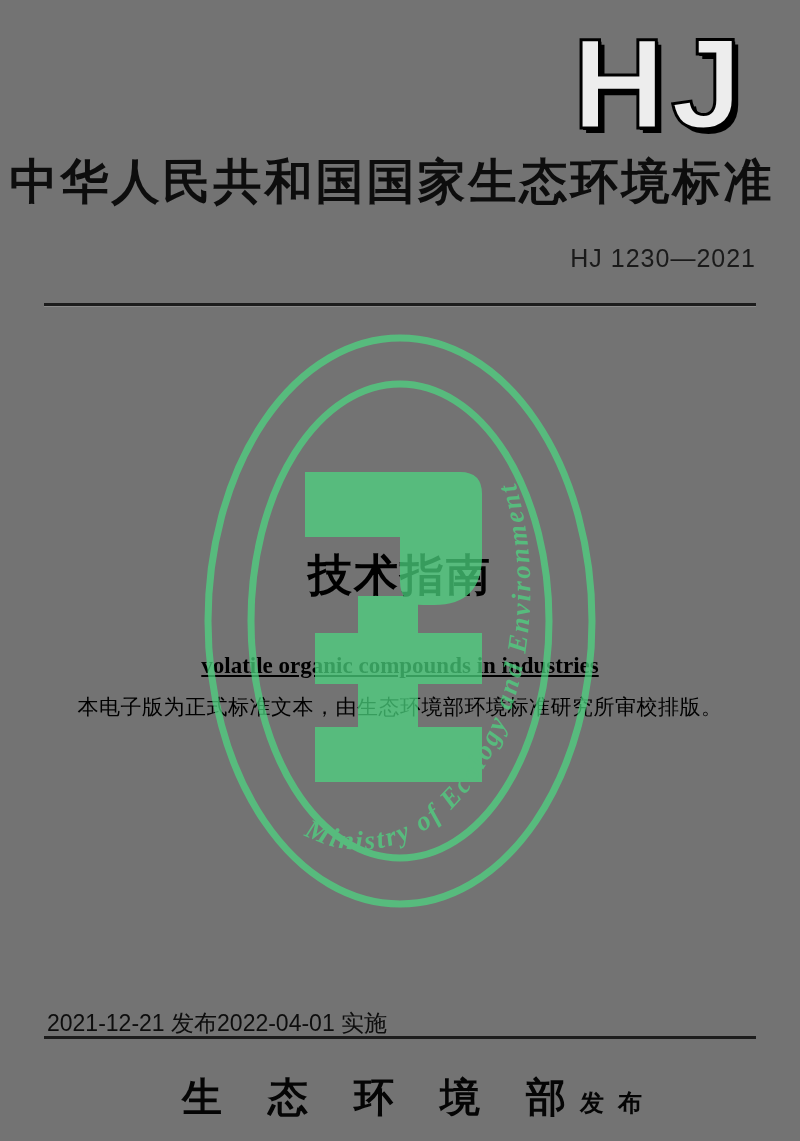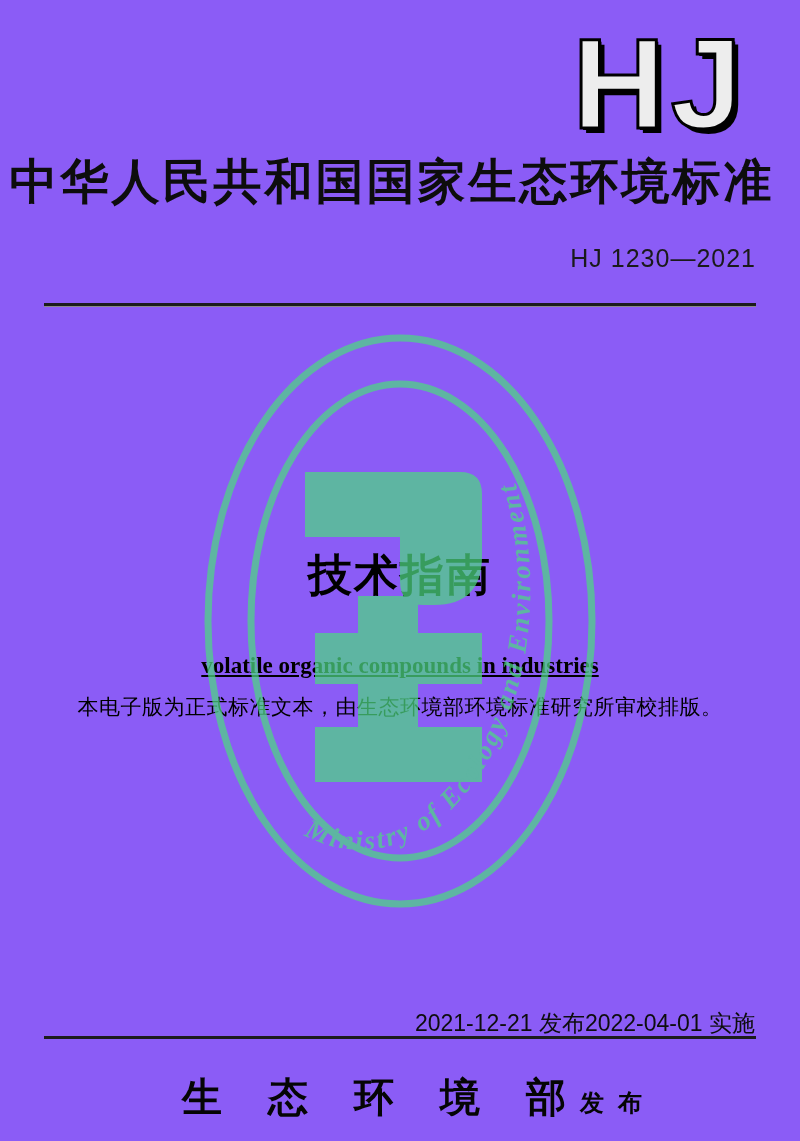--- a/index.html
+++ b/index.html
@@ -1,20 +1,20 @@
 <!DOCTYPE html>
 <html><head>
 <meta charset="utf-8">
 <style>
   html,body{margin:0;padding:0;background:#ffffff;}
   .page{
     position:relative;
     width:800px;height:1141px;
     margin:0 auto;
-    background:#8b5cf6;
+    background:#737373;
     overflow:hidden;
     font-family:"Liberation Sans","DejaVu Sans",sans-serif;
     color:#111;
   }
   
   .hj-logo{
     position:absolute;top:20px;right:52px;
     font-family:"Liberation Sans","DejaVu Sans",sans-serif;
     font-weight:bold;font-size:128px;line-height:1;
     letter-spacing:6px;
@@ -62,21 +62,21 @@
     font-size:21px;color:#000;letter-spacing:0.5px;
   }
   
   .watermark{
     position:absolute;left:0;top:0;width:800px;height:1141px;
     pointer-events:none;
   }
   
   .dates-row{
     position:absolute;top:1008px;left:47px;right:45px;
-    display:flex;justify-content:flex-end;
+    display:flex;justify-content:flex-start;
     font-size:23px;color:#0d0d0d;
   }
   .publisher-row{
     position:absolute;top:1070px;left:0;right:0;
     display:flex;justify-content:center;align-items:baseline;margin-left:24px;
   }
   .publisher-name{
     font-family:"Liberation Serif","DejaVu Serif",serif;
     font-weight:bold;font-size:40px;
     letter-spacing:46px;margin-right:-46px;

